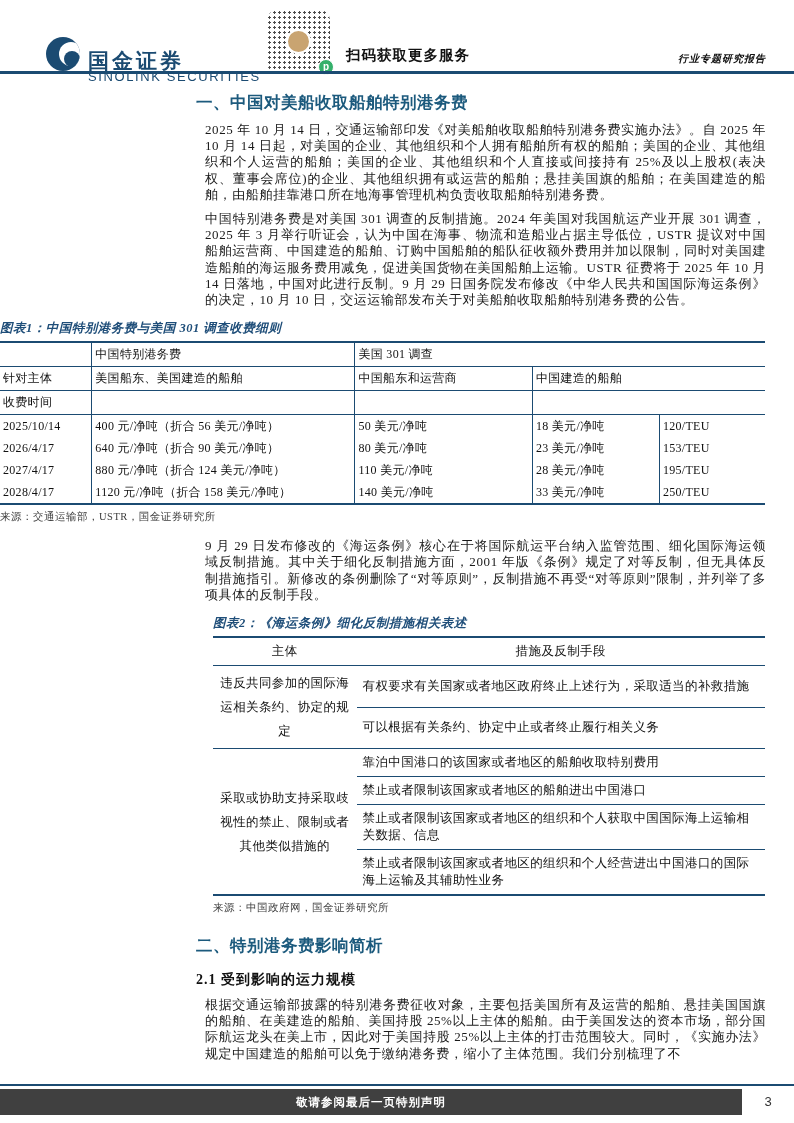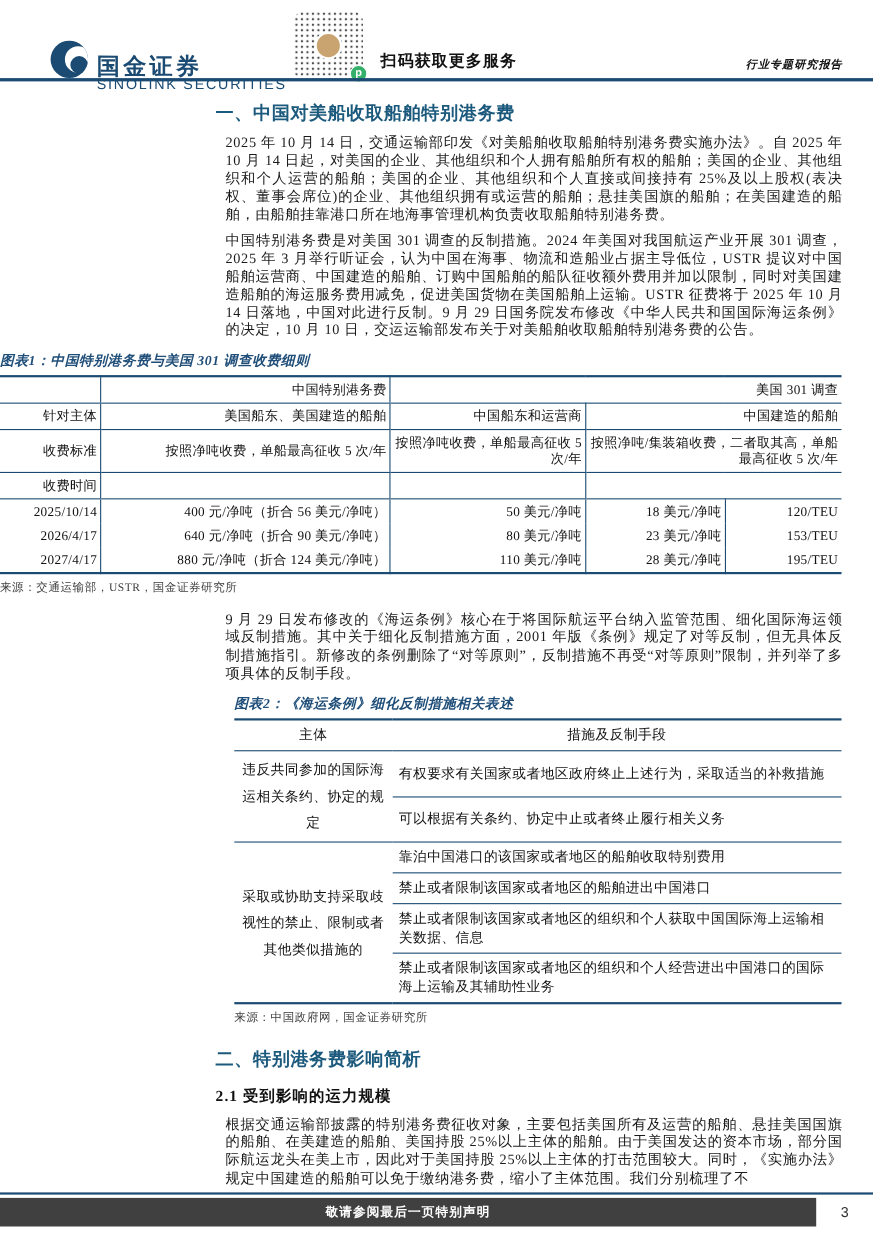--- a/index.html
+++ b/index.html
@@ -42,21 +42,21 @@
   .fig { margin-top:12px; }
   .fig-caption { font-weight:bold; font-style:italic; font-size:12.5px; color:#1f4e79;
         letter-spacing:0.5px; margin-bottom:4px; }
   .fig-source { font-size:10.5px; color:#3d3d3d; margin-top:5px; letter-spacing:0.5px; }
   .fig1 { margin-right:29px; }
   .fig2 { margin-left:213px; margin-right:29px; }
 
   
   table.t1 { width:100%; border-collapse:collapse; border-top:2px solid #1b4b72;
         border-bottom:2px solid #1b4b72; table-layout:fixed; }
-  .t1 td { text-align:right; font-size:12px; line-height:15px; padding:4px 3px;
+  .t1 td { text-align:left; font-size:12px; line-height:15px; padding:4px 3px;
         color:#111; letter-spacing:0.3px; }
   .t1 .vl { border-left:1px solid #1b4b72; }
   .t1 tr.hline td { border-bottom:1px solid #1b4b72; }
   .t1 tr.drow td { padding:3.5px 3px; }
 
   
   table.t2 { width:100%; border-collapse:collapse; border-top:2px solid #1b4b72;
         border-bottom:2px solid #1b4b72; table-layout:fixed; }
   .t2 td, .t2 th { font-size:12.5px; line-height:17px; padding:5px 6px; color:#111;
         font-weight:normal; letter-spacing:0.4px; vertical-align:middle; }
@@ -120,26 +120,20 @@
           <td class="vl">中国特别港务费</td>
           <td class="vl" colspan="3">美国 301 调查</td>
         </tr>
         <tr class="hline">
           <td>针对主体</td>
           <td class="vl">美国船东、美国建造的船舶</td>
           <td class="vl">中国船东和运营商</td>
           <td class="vl" colspan="2">中国建造的船舶</td>
         </tr>
         <tr class="hline">
-          <td>收费标准</td>
-          <td class="vl">按照净吨收费，单船最高征收 5 次/年</td>
-          <td class="vl">按照净吨收费，单船最高征收 5 次/年</td>
-          <td class="vl" colspan="2">按照净吨/集装箱收费，二者取其高，单船最高征收 5 次/年</td>
-        </tr>
-        <tr class="hline">
           <td>收费时间</td>
           <td class="vl"></td>
           <td class="vl"></td>
           <td class="vl" colspan="2"></td>
         </tr>
         <tr class="drow">
           <td>2025/10/14</td>
           <td class="vl">400 元/净吨（折合 56 美元/净吨）</td>
           <td class="vl">50 美元/净吨</td>
           <td class="vl">18 美元/净吨</td>
@@ -151,20 +145,27 @@
           <td class="vl">80 美元/净吨</td>
           <td class="vl">23 美元/净吨</td>
           <td class="vl">153/TEU</td>
         </tr>
         <tr class="drow">
           <td>2027/4/17</td>
           <td class="vl">880 元/净吨（折合 124 美元/净吨）</td>
           <td class="vl">110 美元/净吨</td>
           <td class="vl">28 美元/净吨</td>
           <td class="vl">195/TEU</td>
+        </tr>
+        <tr class="drow">
+          <td>2028/4/17</td>
+          <td class="vl">1120 元/净吨（折合 158 美元/净吨）</td>
+          <td class="vl">140 美元/净吨</td>
+          <td class="vl">33 美元/净吨</td>
+          <td class="vl">250/TEU</td>
         </tr>
         </tbody>
       </table>
       <div class="fig-source">来源：交通运输部，USTR，国金证券研究所</div>
     </div>
 
     <p class="body" style="margin-top:14px">9 月 29 日发布修改的《海运条例》核心在于将国际航运平台纳入监管范围、细化国际海运领域反制措施。其中关于细化反制措施方面，2001 年版《条例》规定了对等反制，但无具体反制措施指引。新修改的条例删除了“对等原则”，反制措施不再受“对等原则”限制，并列举了多项具体的反制手段。</p>
 
     <div class="fig fig2">
       <div class="fig-caption">图表2：《海运条例》细化反制措施相关表述</div>

